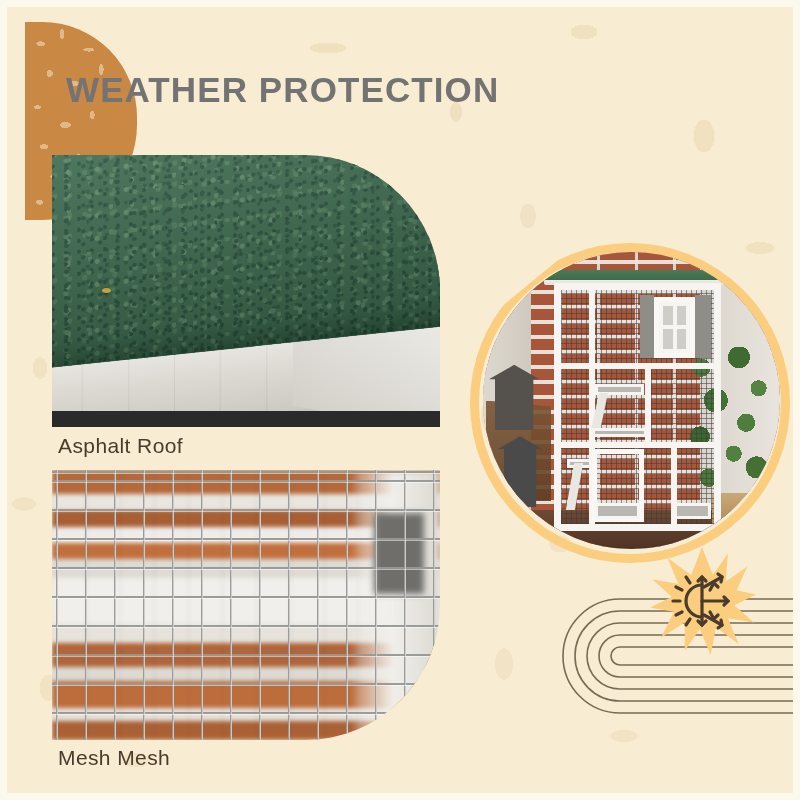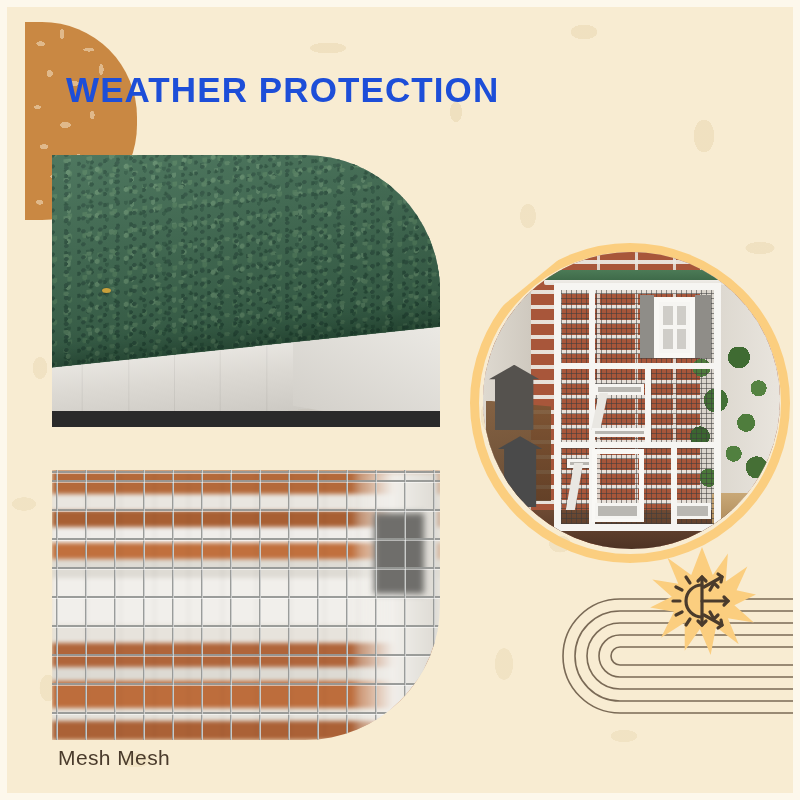--- a/index.html
+++ b/index.html
@@ -95,21 +95,21 @@
   }
 
   
   .title {
     position: absolute;
     left: 66px;
     top: 70px;
     font-size: 35px;
     font-weight: 700;
     letter-spacing: 1.1px;
-    color: #1d4ed8;
+    color: #737373;
     white-space: nowrap;
   }
 
   
   .panel {
     position: absolute;
     overflow: hidden;
   }
   .panel-roof {
     left: 52px;
@@ -520,20 +520,21 @@
 
   <div class="panel panel-roof">
     <div class="roof-sky"></div>
     <div class="roof-wood"></div>
     <div class="roof-wood-right"></div>
     <div class="roof-edge-front"></div>
     <div class="roof-granule"></div>
     <div class="roof-screw"></div>
     <div class="roof-dark-base"></div>
   </div>
+  <div class="caption caption-roof">Asphalt Roof</div>
 
   <div class="panel panel-mesh">
     <div class="mesh-wall"></div>
     <div class="mesh-wall-white"></div>
     <div class="mesh-wall-dark"></div>
     <div class="mesh-grid"></div>
   </div>
   <div class="caption caption-mesh">Mesh Mesh</div>
 
   <div class="circle-ring"></div>

